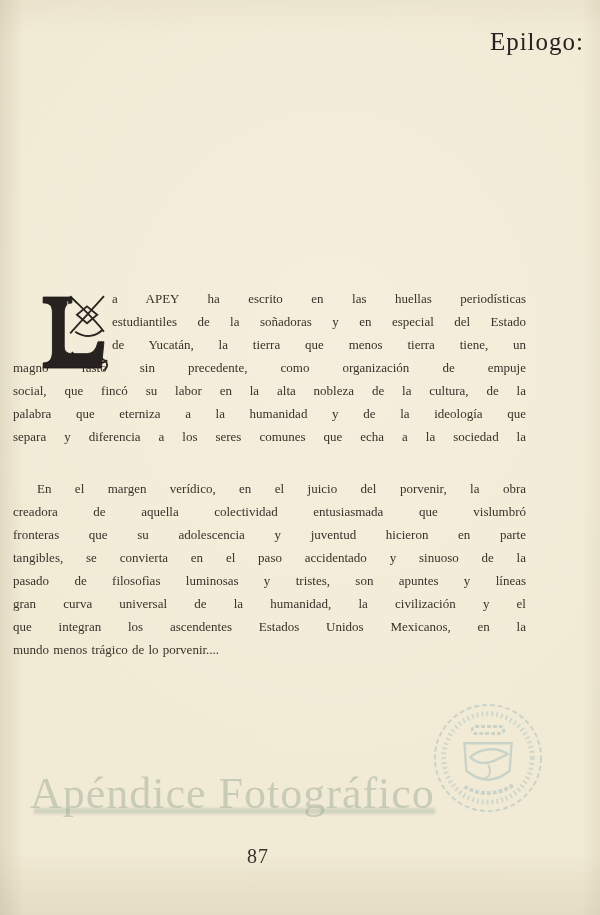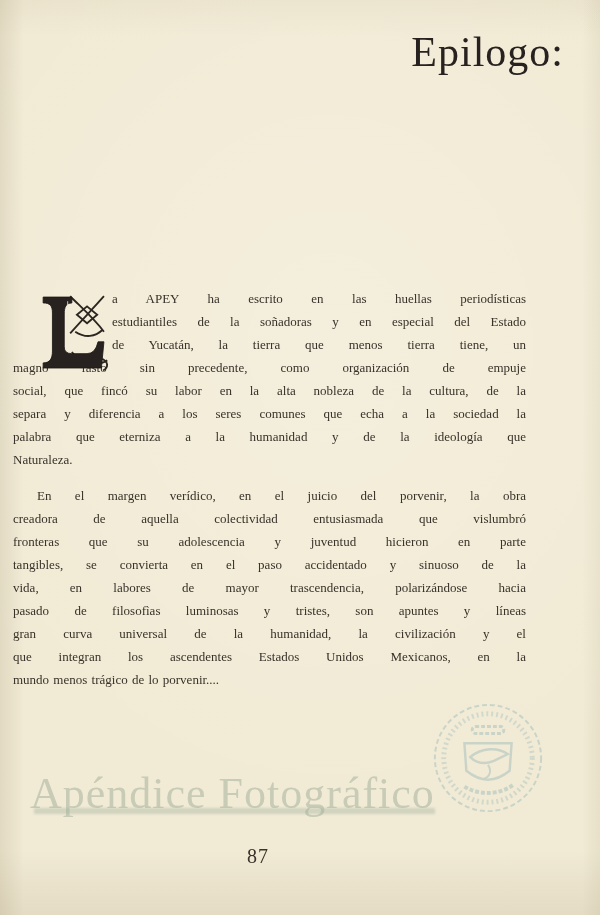--- a/index.html
+++ b/index.html
@@ -9,29 +9,29 @@
     background:
       radial-gradient(120% 90% at 55% 38%, rgba(255,255,255,0.22), rgba(0,0,0,0) 62%),
       linear-gradient(90deg, rgba(110,92,52,0.12), rgba(0,0,0,0) 4%),
       linear-gradient(270deg, rgba(110,92,52,0.07), rgba(0,0,0,0) 3%),
       linear-gradient(0deg, rgba(110,92,52,0.10), rgba(0,0,0,0) 7%),
       linear-gradient(180deg, rgba(110,92,52,0.05), rgba(0,0,0,0) 4%),
       #f1ead4;
     color:#352f27;
   }
   .page-title{
-    position:absolute;top:28px;right:36px;
-    font-size:42px;letter-spacing:1px;color:#272220;
+    position:absolute;top:28px;right:16px;
+    font-size:25px;letter-spacing:1px;color:#272220;
   }
   .text-block{
     position:absolute;left:13px;top:287px;width:513px;
     font-size:13px;line-height:23px;color:#38322a;
   }
   .para{margin:0;}
-  .para + .para{margin-top:13px;}
+  .para + .para{margin-top:29px;}
   .line{
     text-align:justify;text-align-last:justify;
     height:23px;overflow:visible;white-space:normal;
     word-spacing:1px;
   }
   .line.last{text-align-last:left;}
   .line.indent{text-indent:24px;}
   
   .dropcap-box{
     float:left;width:99px;height:69px;position:relative;
@@ -77,30 +77,28 @@
 
         <path d="M12,9 L46,9 L46,16 C39,16 37,21 37,29 L37,68 Q37,76 46,76 L64,76 Q74,76 77,62 L84,62 L81,93 L12,93 L12,87 C20,87 23,82 23,73 L23,28 C23,19 20,16 12,16 Z" fill="#272220" stroke="#1d1915" stroke-width="1"></path>
         <path d="M41,14 L41,70" fill="none" stroke="#f1ead4" stroke-width="1.4" opacity="0.7"></path>
       </svg>
     </div>
     <div class="line">a APEY ha escrito en las huellas periodísticas</div>
     <div class="line">estudiantiles de la soñadoras y en especial del Estado</div>
     <div class="line">de Yucatán, la tierra que menos tierra tiene, un</div>
     <div class="line">magno fasto sin precedente, como organización de empuje</div>
     <div class="line">social, que fincó su labor en la alta nobleza de la cultura, de la</div>
+    <div class="line">palabra que eterniza a la humanidad y de la ideología que</div>
     <div class="line">separa y diferencia a los seres comunes que echa a la sociedad la</div>
-    <div class="line">palabra que eterniza a la humanidad y de la ideología que</div>
-    <div class="line last">Naturaleza.</div>
   </div>
   <div class="para">
     <div class="line indent">En el margen verídico, en el juicio del porvenir, la obra</div>
     <div class="line">creadora de aquella colectividad entusiasmada que vislumbró</div>
     <div class="line">fronteras que su adolescencia y juventud hicieron en parte</div>
     <div class="line">tangibles, se convierta en el paso accidentado y sinuoso de la</div>
-    <div class="line">vida, en labores de mayor trascendencia, polarizándose hacia</div>
     <div class="line">pasado de filosofìas luminosas y tristes, son apuntes y líneas</div>
     <div class="line">gran curva universal de la humanidad, la civilización y el</div>
     <div class="line">que integran los ascendentes Estados Unidos Mexicanos, en la</div>
     <div class="line last">mundo menos trágico de lo porvenir....</div>
   </div>
 </div>
 
 <div class="ghost-appendix">Apéndice Fotográfico</div>
 <div class="ghost-rule"></div>
 

